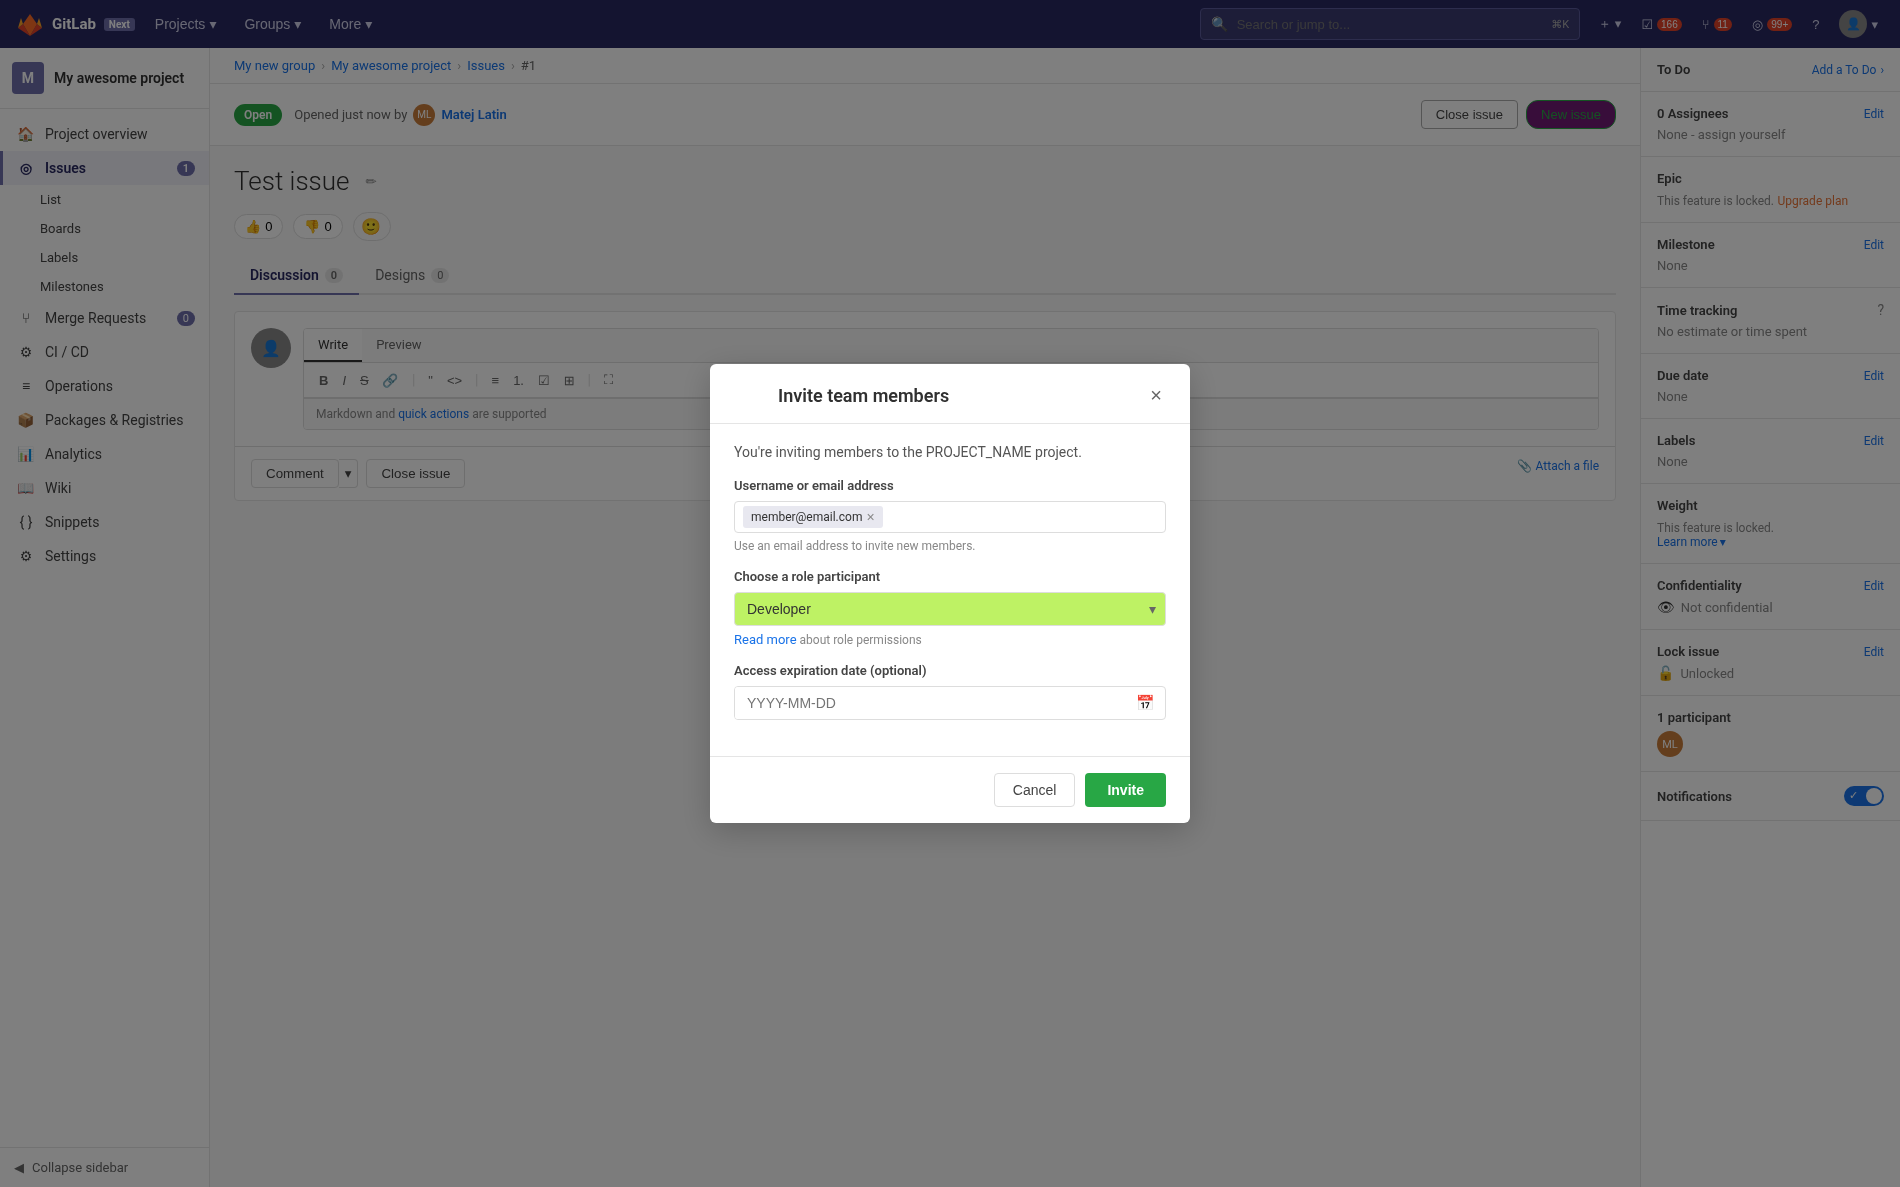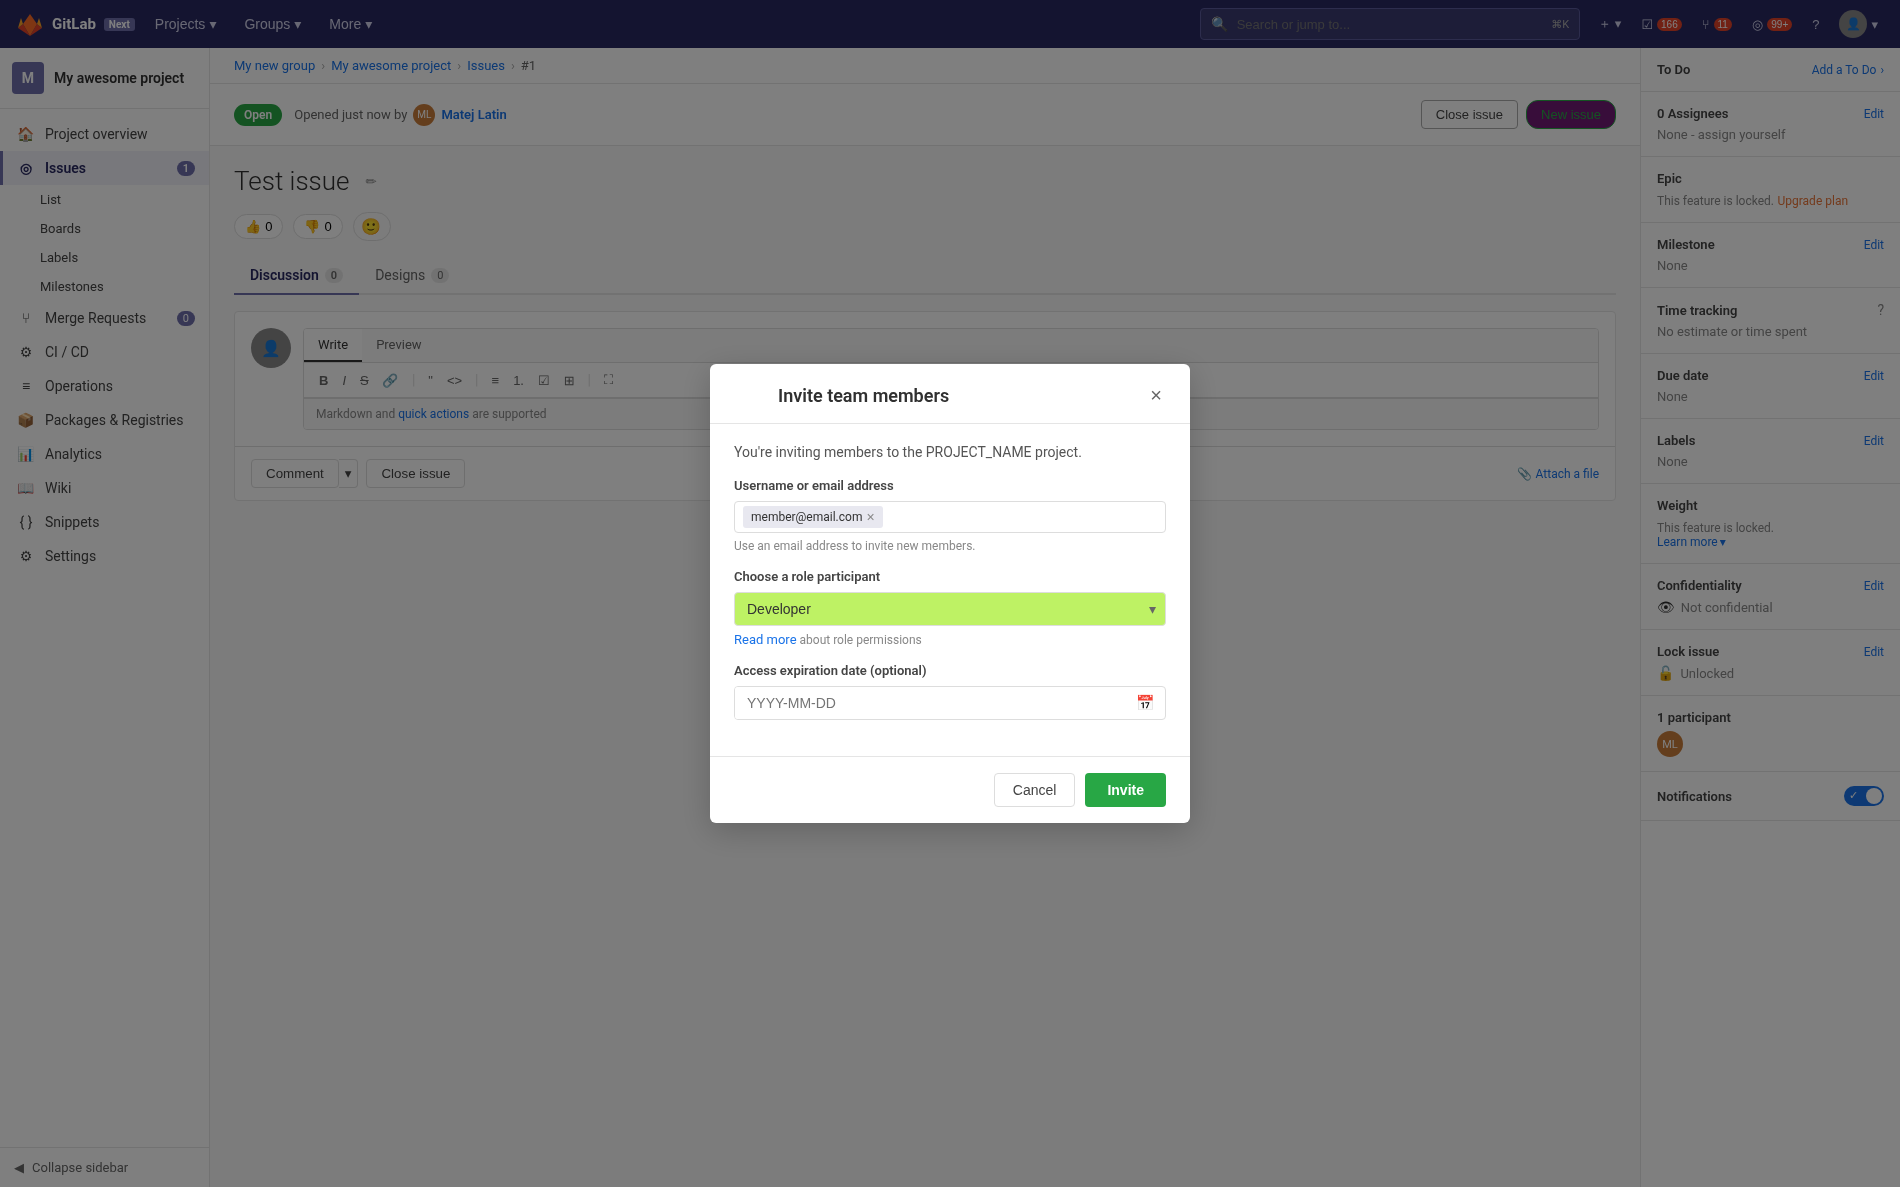--- a/index.html
+++ b/index.html
@@ -82,21 +82,21 @@
     .editor-tabs { display: flex; border-bottom: 1px solid #ddd; background: #f8f8f8; }
     .editor-tab { padding: 8px 14px; cursor: pointer; font-size: 13px; color: #666; border-bottom: 2px solid transparent; }
     .editor-tab.active { color: #333; border-bottom-color: #333; background: #fff; }
     .editor-toolbar { display: flex; align-items: center; gap: 4px; padding: 6px 10px; border-bottom: 1px solid #ddd; }
     .toolbar-btn { background: none; border: none; cursor: pointer; padding: 3px 5px; color: #666; border-radius: 3px; font-size: 13px; }
     .editor-content { padding: 12px; min-height: 80px; color: #aaa; font-size: 13px; }
     .editor-footer { padding: 8px 12px; border-top: 1px solid #ddd; background: #f8f8f8; font-size: 12px; color: #888; display: flex; align-items: center; gap: 6px; }
     .attach-link { color: #1a73e8; cursor: pointer; }
 
     
-    .actions-bar { display: flex; align-items: center; gap: 8px; padding: 12px 16px; border-top: 1px solid #ddd; }
+    .actions-bar { display: flex; gap: 8px; padding: 12px 16px; border-top: 1px solid #ddd; }
     .btn-comment { background: #fff; border: 1px solid #ddd; color: #444; padding: 6px 14px; border-radius: 4px; cursor: pointer; display: flex; align-items: center; gap: 4px; }
     .btn-comment-dropdown { background: #fff; border: 1px solid #ddd; color: #444; padding: 6px 6px; border-radius: 0 4px 4px 0; cursor: pointer; border-left: none; }
     .btn-close { background: #fff; border: 1px solid #ddd; color: #444; padding: 6px 14px; border-radius: 4px; cursor: pointer; }
     .markdown-info { margin-left: auto; font-size: 12px; color: #888; }
 
     
     .right-panel { width: 260px; background: #fff; border-left: 1px solid #e5e5e5; overflow-y: auto; flex-shrink: 0; padding: 0; }
     .panel-section { padding: 14px 16px; border-bottom: 1px solid #e5e5e5; }
     .panel-header { display: flex; justify-content: space-between; align-items: center; margin-bottom: 6px; }
     .panel-title { font-size: 13px; font-weight: 600; color: #444; }

